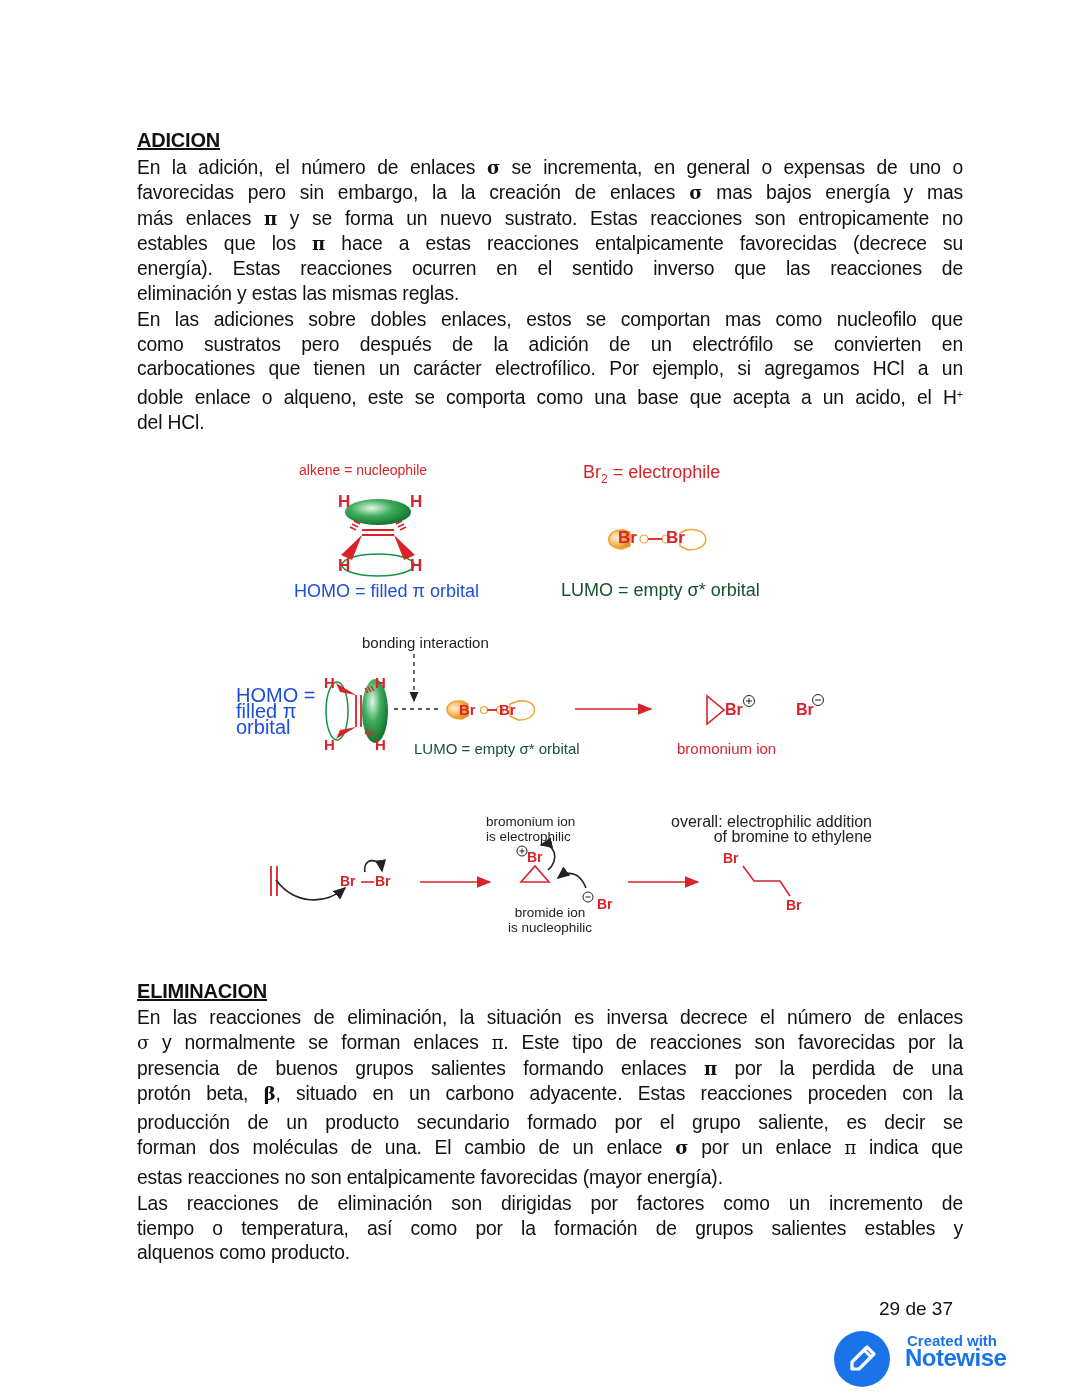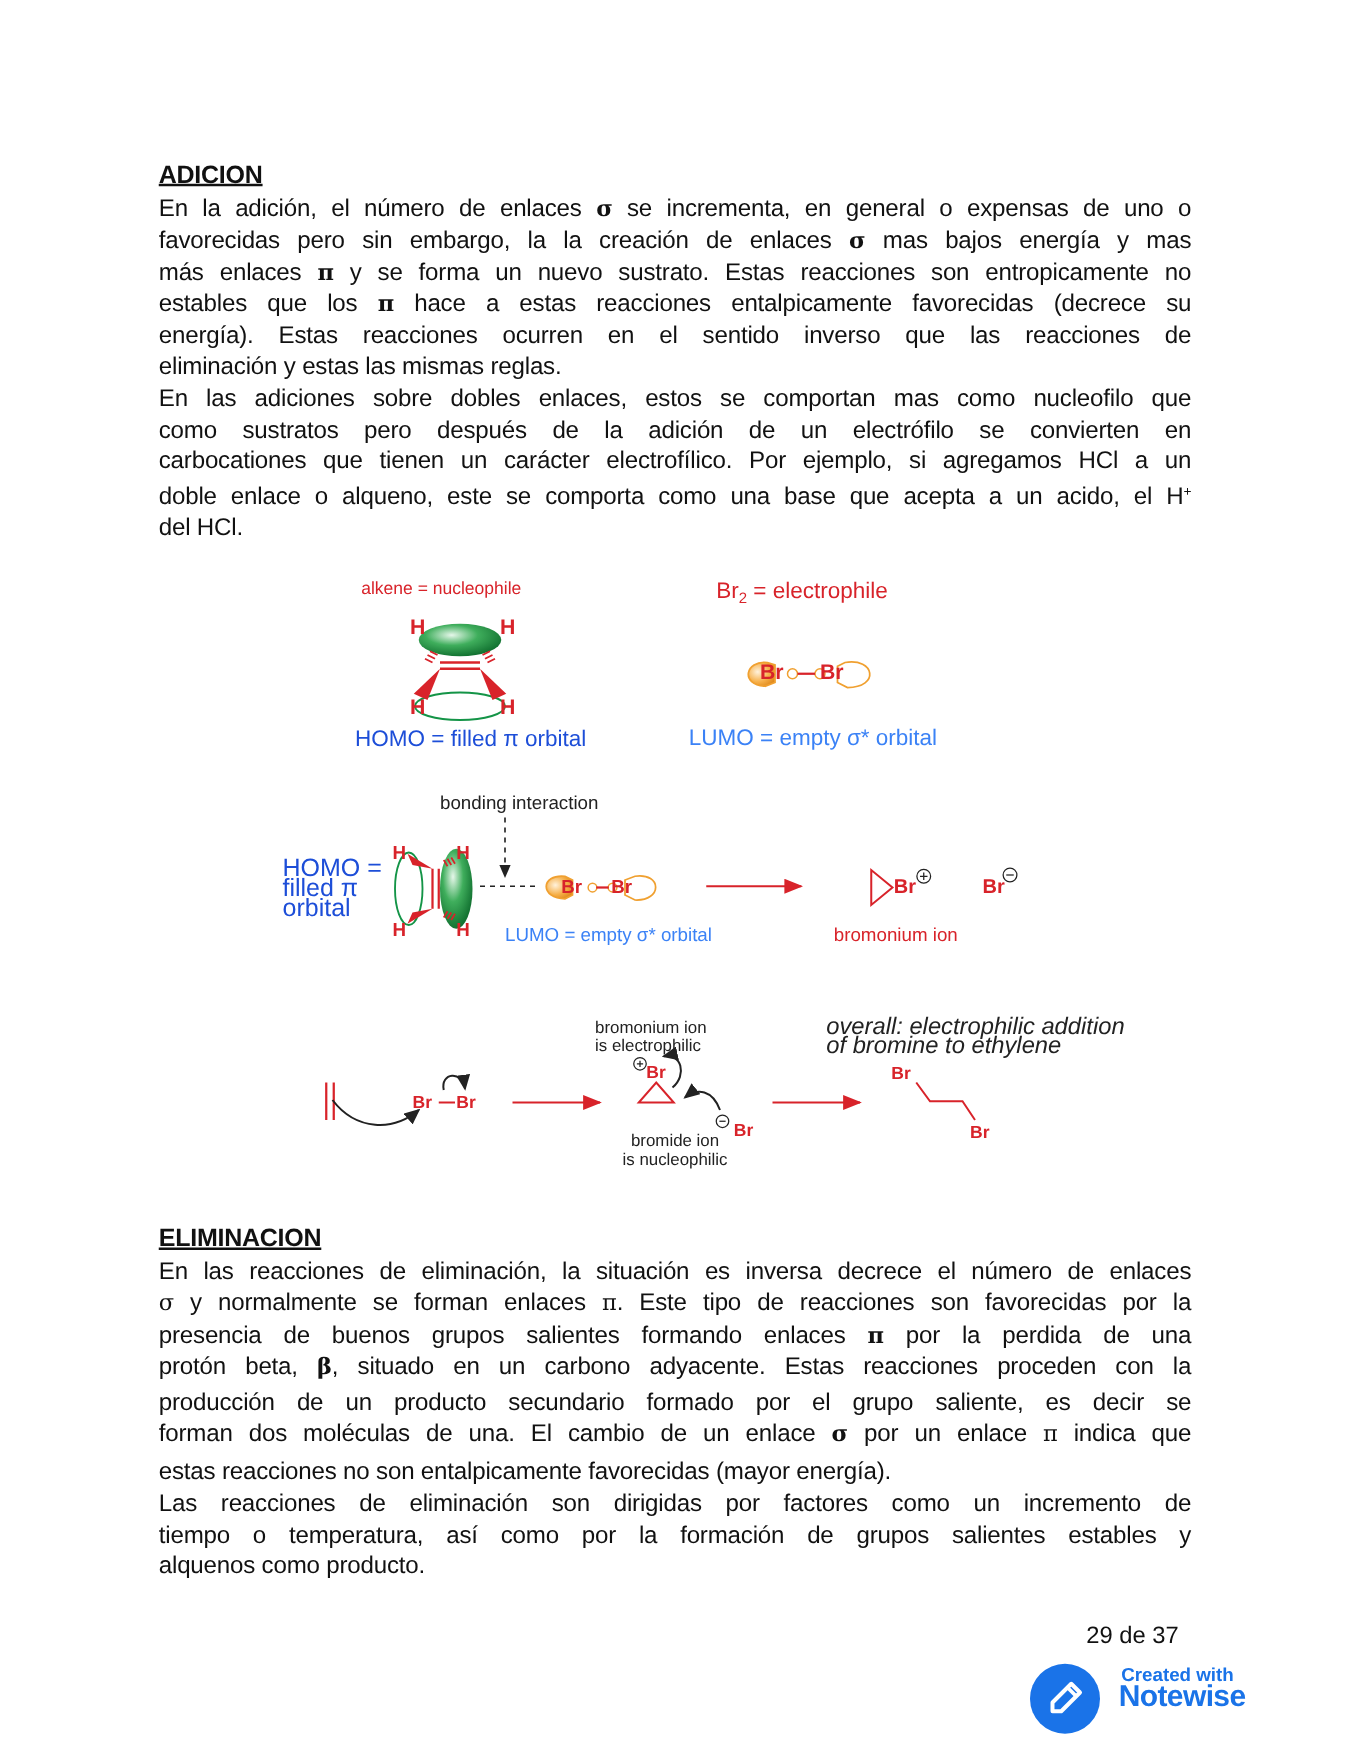--- a/index.html
+++ b/index.html
@@ -1,29 +1,29 @@
 <!DOCTYPE html>
 <html><head>
   <meta charset="utf-8">
   <style>
     html, body { margin: 0; padding: 0; background: #ffffff; }
     body { width: 1080px; height: 1397px; position: relative; overflow: hidden; font-family: "Liberation Sans", sans-serif; color: #111; }
-    .page { position: absolute; left: 0; top: 0; width: 1048px; height: 1397px; }
+    .page { position: absolute; left: 10px; top: 0; width: 1048px; height: 1397px; }
     .heading { position: absolute; left: 127px; font-size: 20px; font-weight: bold; text-decoration: underline; letter-spacing: -0.2px; font-family: "Liberation Sans", sans-serif; }
     .para { position: absolute; left: 127px; width: 826px; font-size: 19.3px; line-height: 25.3px; text-align: justify; font-family: "Liberation Sans", sans-serif; letter-spacing: -0.15px; }
     .para .line { display: block; text-align: justify; text-align-last: justify; white-space: nowrap; }
     .para .line.last { text-align-last: left; }
     .sym { font-weight: bold; font-family: "DejaVu Serif", serif; font-size: 18px; }
     .sym-light { font-family: "DejaVu Serif", serif; font-size: 18px; }
     sup { font-size: 11px; vertical-align: 6px; }
     .diagram { position: absolute; left: 0; top: 0; width: 1080px; height: 1397px; pointer-events: none; }
     .lbl { position: absolute; white-space: nowrap; font-family: "Liberation Sans", sans-serif; }
     .red { color: #d8232a; }
     .green { color: #1d4ed8; }
-    .orange { color: #3b82f6; }
+    .orange { color: #14532d; }
     .dark { color: #222; }
     .page-num { position: absolute; left: 869px; top: 1298px; font-size: 19px; color: #111; }
     .nw-badge { position: absolute; left: 824px; top: 1328px; width: 240px; height: 60px; }
     .nw-circle { position: absolute; left: 0; top: 3px; width: 56px; height: 56px; border-radius: 50%; background: #1a73e8; }
     .nw-small { position: absolute; left: 73px; top: 4px; font-size: 15px; font-weight: bold; color: #1a73e8; }
     .nw-big { position: absolute; left: 71px; top: 16px; font-size: 24px; font-weight: bold; color: #1a73e8; letter-spacing: -0.5px; }
   </style>
 </head>
 <body>
 
@@ -173,21 +173,21 @@
     <div class="lbl dark" style="left:476px; top:814px; font-size:13.5px; line-height:15px;">
       <div>bromonium ion</div>
       <div>is electrophilic</div>
     </div>
     <div class="lbl red" style="left:517px; top:849px; font-size:14px; font-weight:bold;">Br</div>
     <div class="lbl red" style="left:587px; top:896px; font-size:14px; font-weight:bold;">Br</div>
     <div class="lbl dark" style="left:498px; top:905px; font-size:13.5px; line-height:15px; text-align:center;">
       <div>bromide ion</div>
       <div>is nucleophilic</div>
     </div>
-    <div class="lbl dark" style="left:661px; top:814px; font-size:19px; line-height:15px; text-align:left;font-style:italic;">
+    <div class="lbl dark" style="left:661px; top:814px; font-size:16px; line-height:15px; text-align:right;">
       <div>overall: electrophilic addition</div>
       <div>of bromine to ethylene</div>
     </div>
     <div class="lbl red" style="left:713px; top:850px; font-size:14px; font-weight:bold;">Br</div>
     <div class="lbl red" style="left:776px; top:897px; font-size:14px; font-weight:bold;">Br</div>
   </div>
 
   <div class="heading" style="top:980px;">ELIMINACION</div>
 
   <div class="para" style="top:1005px;">

